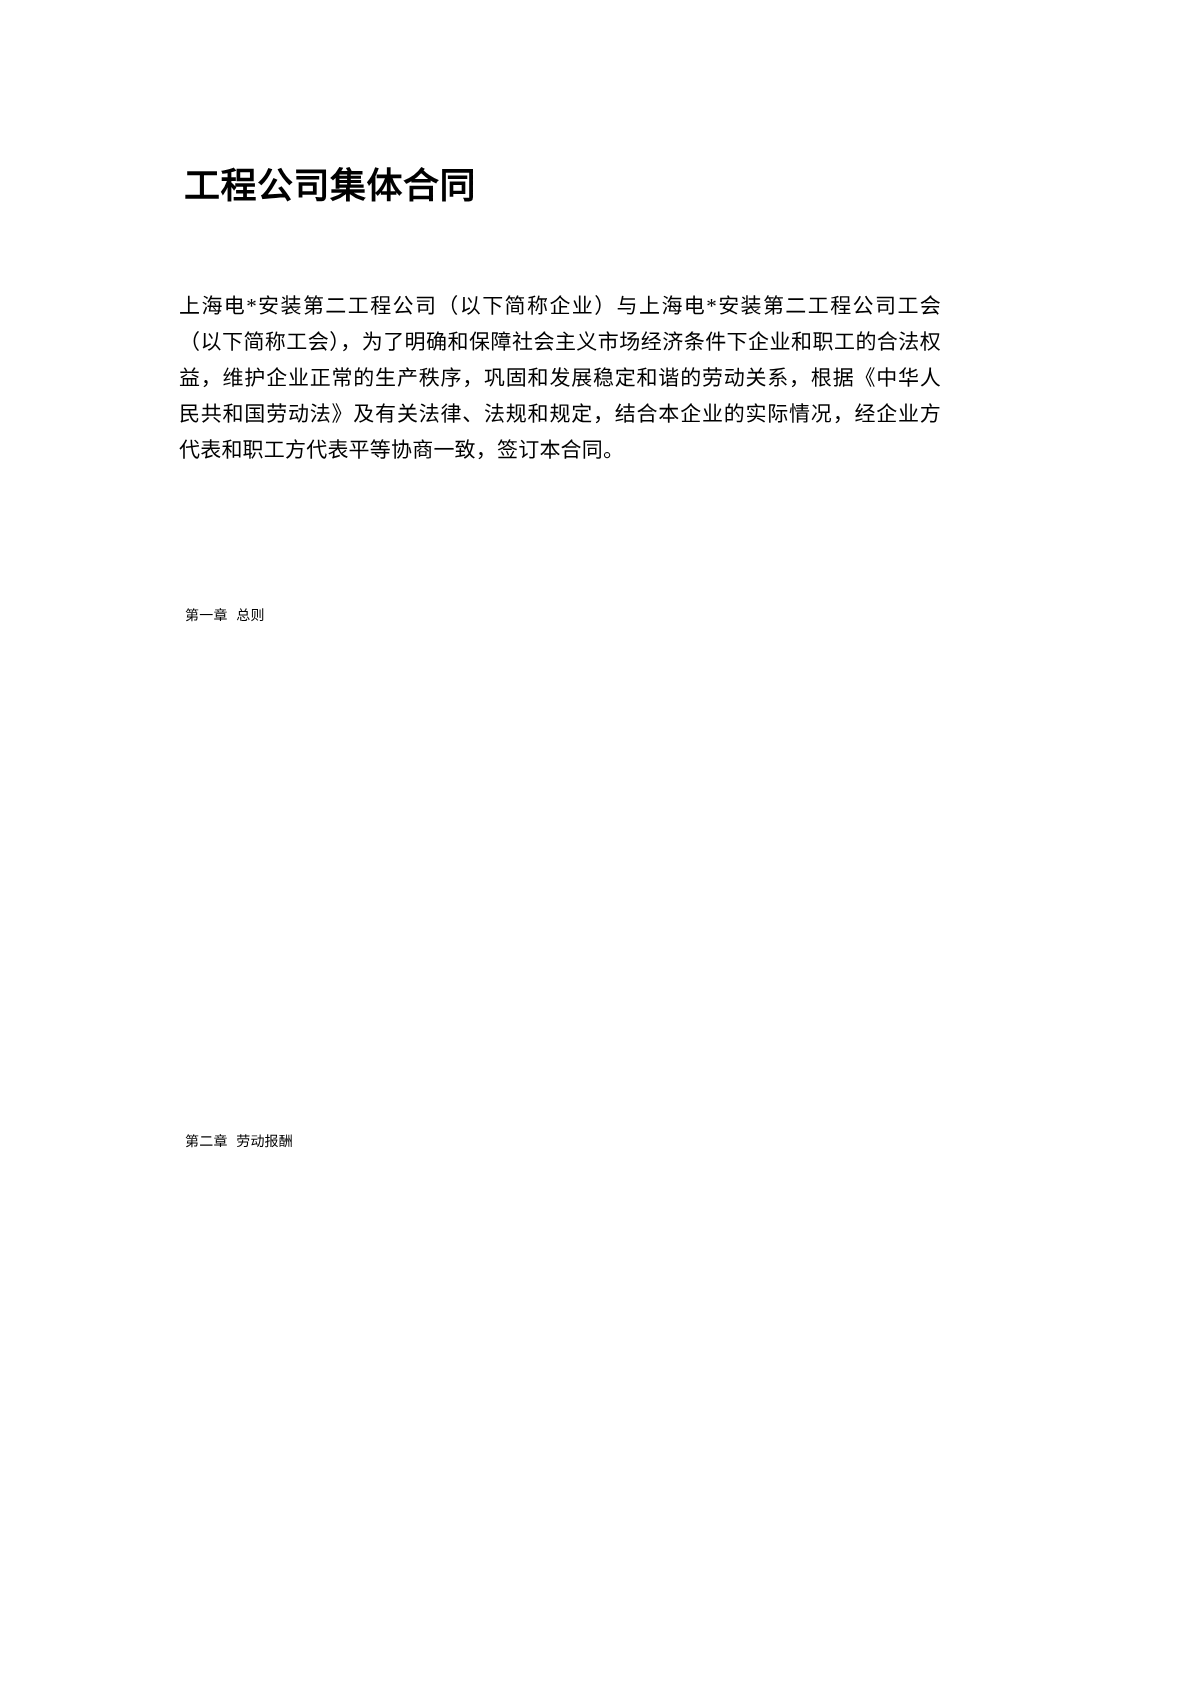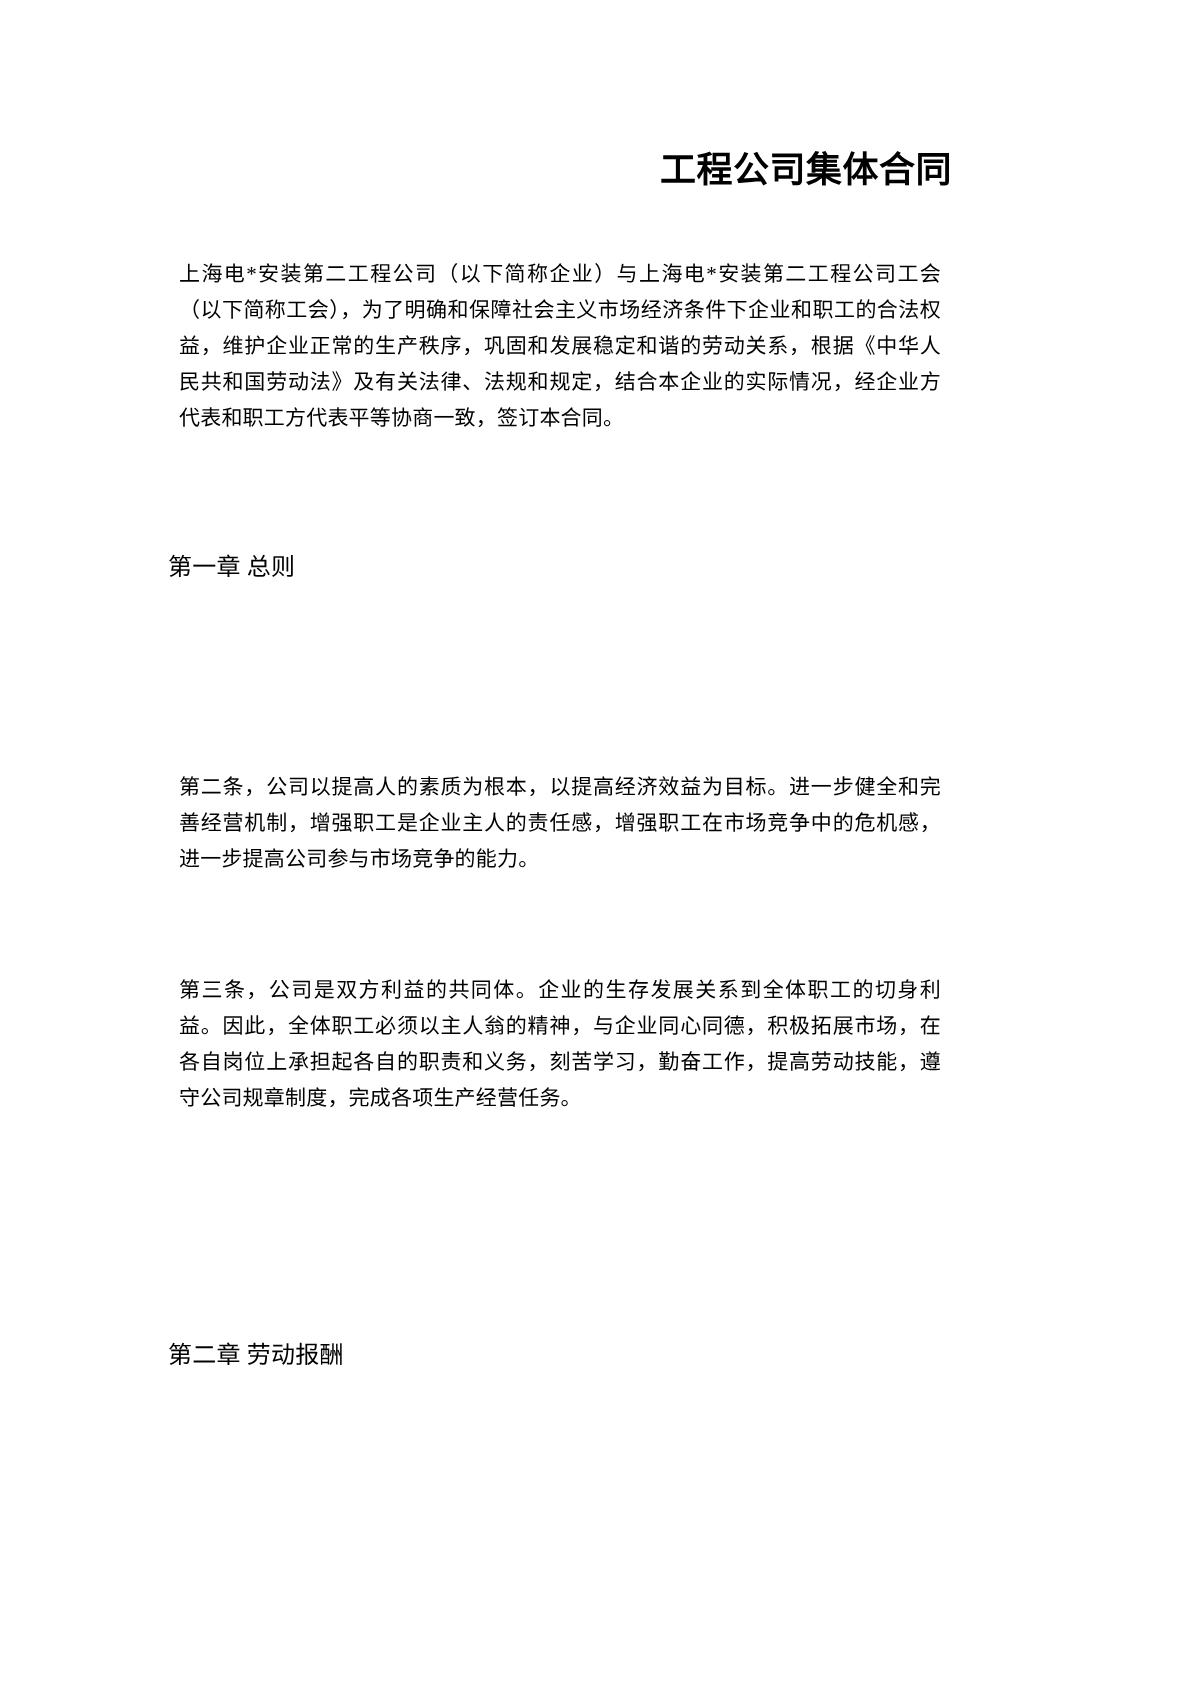--- a/index.html
+++ b/index.html
@@ -23,47 +23,47 @@
 
   
   .content {
     position: absolute;
     left: 168px;
     top: 0;
     width: 784px;
   }
 
   .doc-title {
-    text-align: right;
+    text-align: left;
     font-size: 36px;
     font-weight: bold;
     line-height: 1.25;
     letter-spacing: 0.5px;
-    margin: 0;
+    margin: 16px;
     padding-top: 148px;
     font-family: "Liberation Serif", "DejaVu Serif", serif;
   }
 
   .para {
     font-size: 21px;
     line-height: 36px;
     text-align: justify;
     text-justify: inter-ideograph;
     margin: 11px;
     letter-spacing: 0.2px;
     font-family: "Liberation Serif", "DejaVu Serif", serif;
   }
 
   .heading {
-    font-size: 24px;
+    font-size: 14px;
     line-height: 36px;
-    margin: 0;
+    margin: 17px;
     text-align: left;
     letter-spacing: 0.2px;
-    font-family: Liberation Serif, serif;
+    font-family: Liberation Mono, monospace;
   }
 
   
   .gap-intro      { height: 52px; }
   .gap-after-p1   { height: 102px; }
   .gap-after-h1   { height: 100px; }
   .gap-between    { height: 73px; }
   .gap-before-h2  { height: 210px; }
 
   .blank-tail { height: 300px; }
@@ -82,25 +82,23 @@
 
     <div class="gap-after-p1"></div>
 
     <p class="heading">第一章  总则</p>
 
     <div class="gap-after-h1"></div>
 
 
     <div class="gap-between"></div>
 
-    <p class="para">第二条，公司以提高人的素质为根本，以提高经济效益为目标。进一步健全和完善经营机制，增强职工是企业主人的责任感，增强职工在市场竞争中的危机感，进一步提高公司参与市场竞争的能力。</p>
 
     <div class="gap-between"></div>
 
-    <p class="para">第三条，公司是双方利益的共同体。企业的生存发展关系到全体职工的切身利益。因此，全体职工必须以主人翁的精神，与企业同心同德，积极拓展市场，在各自岗位上承担起各自的职责和义务，刻苦学习，勤奋工作，提高劳动技能，遵守公司规章制度，完成各项生产经营任务。</p>
 
     <div class="gap-before-h2"></div>
 
     <p class="heading">第二章    劳动报酬</p>
 
     <div class="blank-tail"></div>
 
   </div>
 </div>
 

